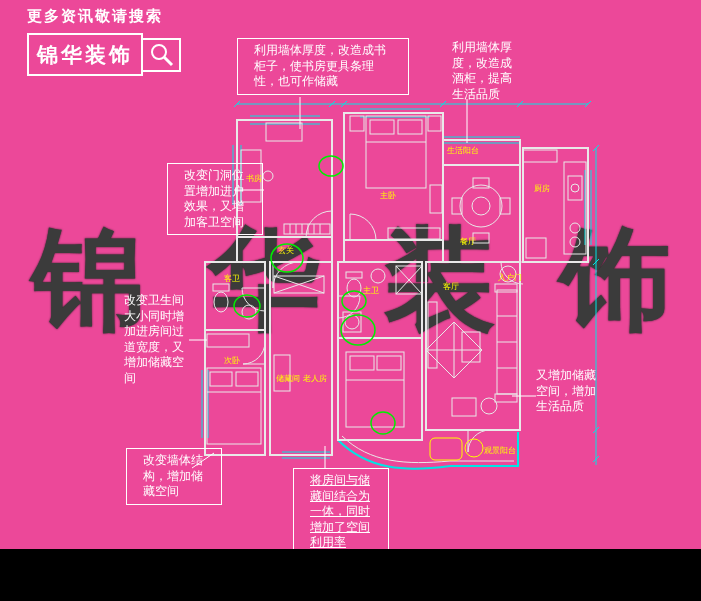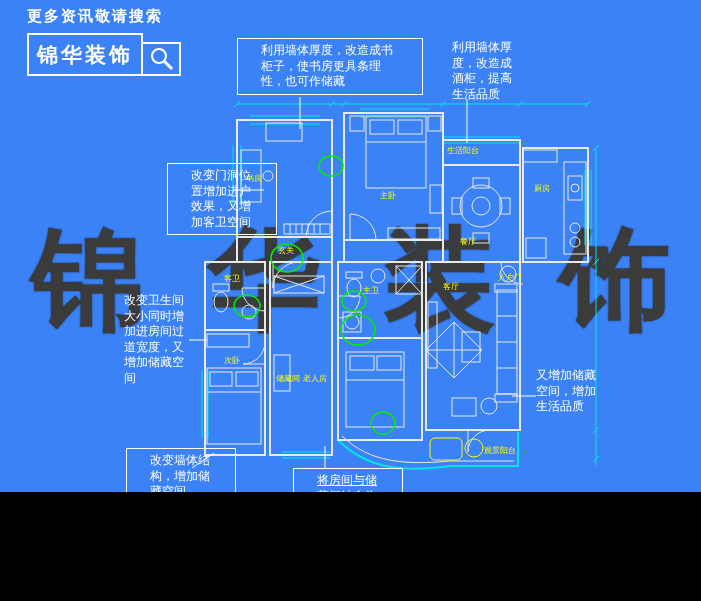--- a/index.html
+++ b/index.html
@@ -1,32 +1,32 @@
 <!DOCTYPE html>
 <html><head>
 <meta charset="utf-8">
 <style>
   html,body{margin:0;padding:0;background:#000;}
-  .stage{position:relative;width:701px;height:492px;background:#3b82f6;overflow:hidden;
+  .stage{position:relative;width:701px;height:549px;background:#ec4899;overflow:hidden;
          font-family:"Liberation Sans",sans-serif;}
   .search-hint{position:absolute;left:27px;top:7px;color:#fff;font-size:15px;
                font-weight:bold;letter-spacing:2px;z-index:4;white-space:nowrap;}
-  .logo{position:absolute;left:27px;top:33px;display:flex;align-items:flex-end;z-index:4;}
+  .logo{position:absolute;left:27px;top:33px;display:flex;align-items:center;z-index:4;}
   .logo-text{border:2px solid #fff;color:#fff;font-size:21px;font-weight:bold;
              padding:6px 8px 5px 8px;letter-spacing:3px;font-family:"Liberation Serif",serif;}
   .logo-mag{border:2px solid #fff;border-left:none;width:36px;display:flex;
             align-items:center;justify-content:center;}
   .watermark{position:absolute;left:32px;top:224px;width:640px;display:flex;
              justify-content:space-between;z-index:1;color:#3b3b3b;font-size:112px;
              font-weight:bold;font-family:"Liberation Serif",serif;line-height:1;
              text-shadow:0 0 2px #1c1c1c;}
   svg.plan{position:absolute;left:0;top:0;z-index:2;}
   .callout{position:absolute;color:#fff;font-size:12px;line-height:1.3;z-index:3;
            word-break:break-all;}
-  .boxed{border:1px solid #fff;padding:4px 23px;}
+  .boxed{border:1px solid #fff;padding:4px 16px;}
   .c1{left:237px;top:38px;width:138px;}
   .c2{left:452px;top:40px;width:62px;}
   .c3{left:167px;top:147px;width:62px;margin-top:16px;}
   .c4{left:124px;top:293px;width:62px;}
   .c5{left:126px;top:448px;width:62px;}
   .c6{left:293px;top:468px;width:62px;text-decoration:underline;}
   .c7{left:536px;top:368px;width:62px;}
 </style>
 </head>
 <body>

